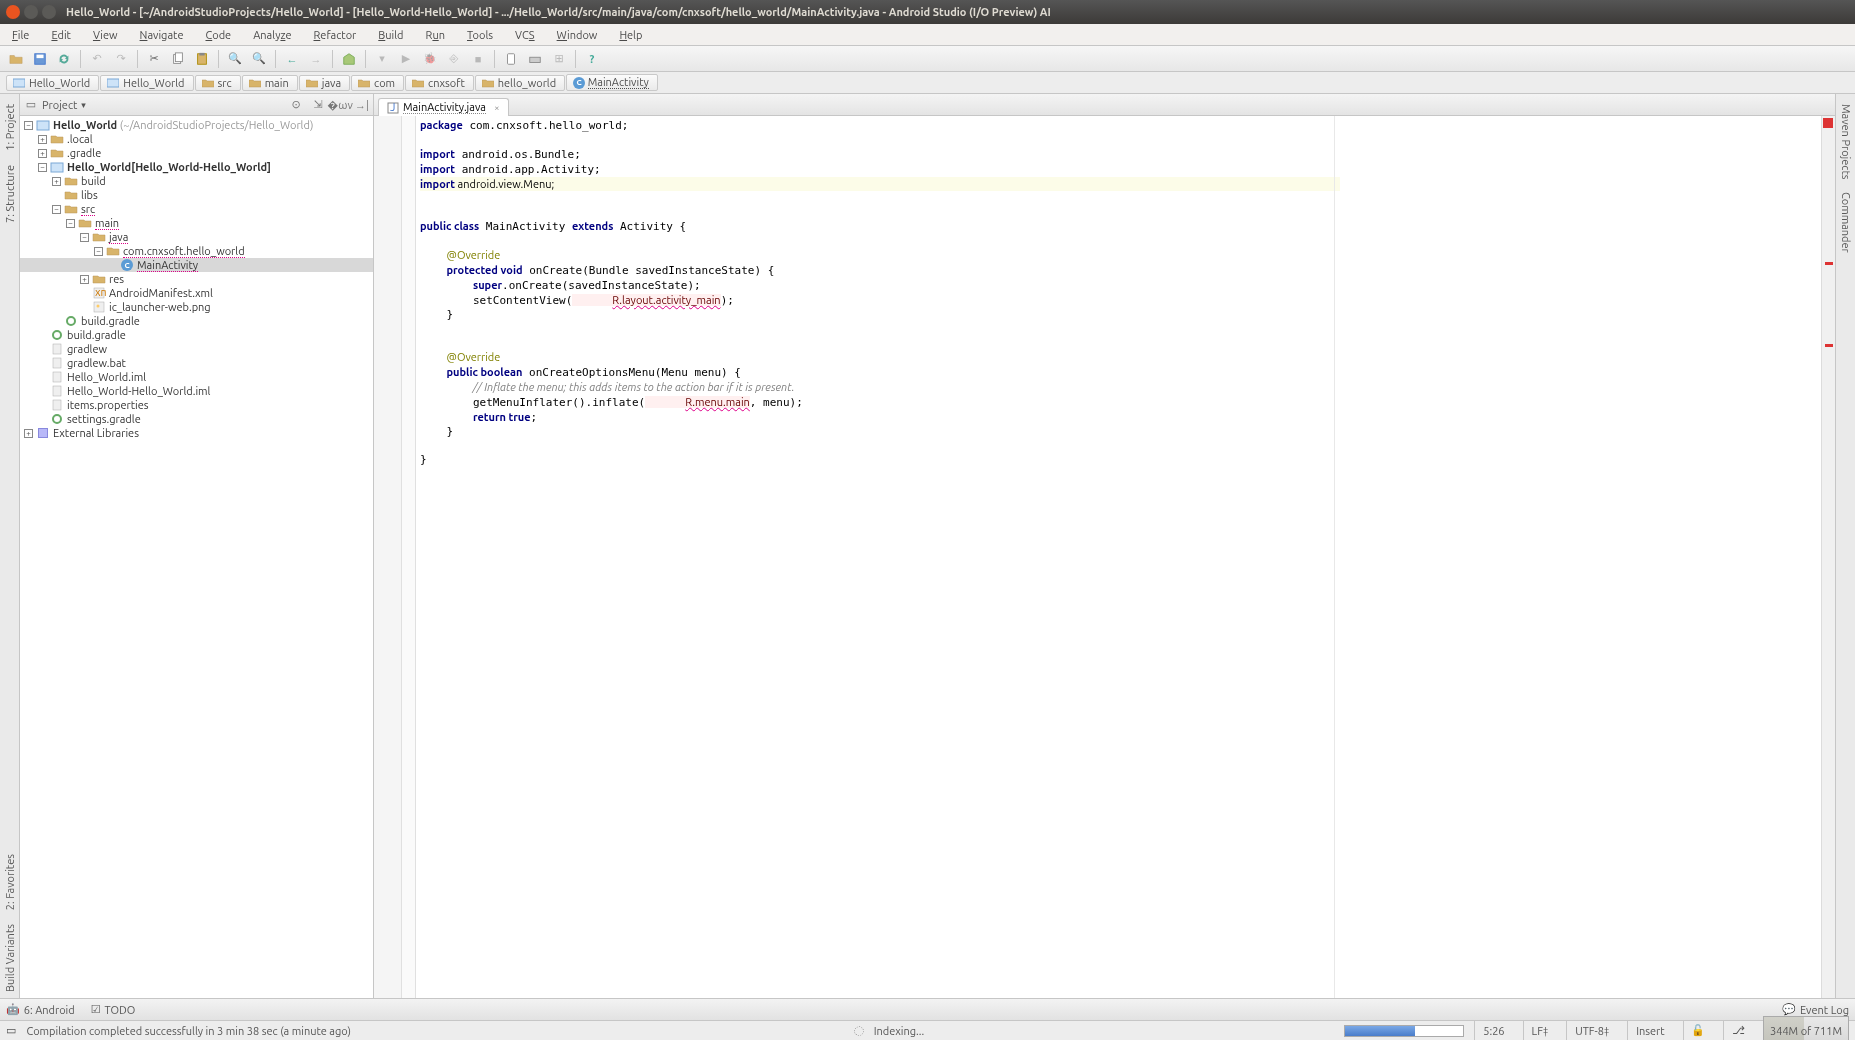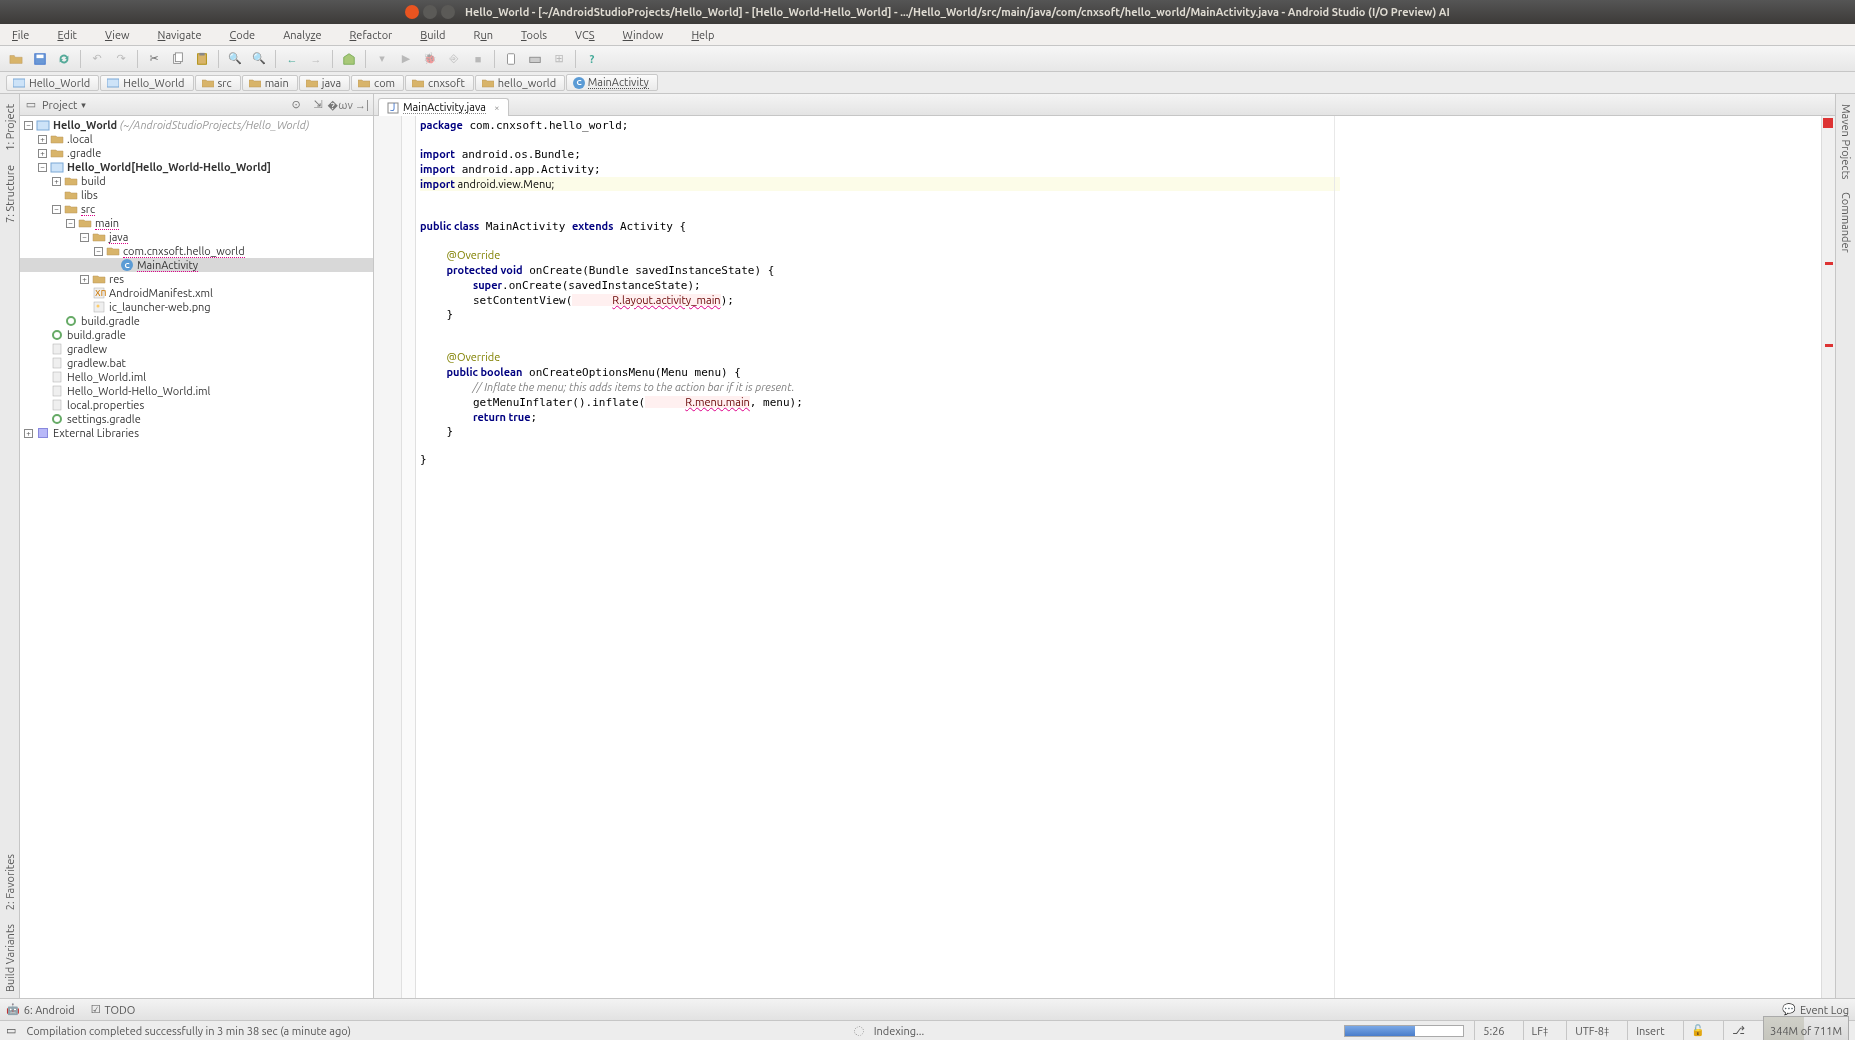--- a/index.html
+++ b/index.html
@@ -1,26 +1,26 @@
 <!DOCTYPE html>
 <html><head>
 <meta charset="utf-8">
 <style>
 * { margin: 0; padding: 0; box-sizing: border-box; font-family: "Ubuntu", "Segoe UI", Arial, sans-serif; font-size: 11px; }
 body { background: #ededed; height: 1040px; width: 1855px; overflow: hidden; display: flex; flex-direction: column; }
 
 
-.titlebar { background: linear-gradient(#555,#3c3a38); height: 24px; display: flex; align-items: center; color: #dfdbd2; padding: 0 6px; font-weight: bold; justify-content: center; }
+.titlebar { background: linear-gradient(#555,#3c3a38); height: 24px; display: flex; align-items: center; color: #dfdbd2; padding: 0 6px; font-weight: bold; }
 .titlebar .win-buttons { display: flex; gap: 4px; margin-right: 10px; }
 .titlebar .win-btn { width: 14px; height: 14px; border-radius: 50%; background: #5b5a57; }
 .titlebar .win-close { background: #e95420; }
 .titlebar .title-text { white-space: nowrap; overflow: hidden; }
 
 
-.menubar { background: #f2f0ee; height: 22px; display: flex; align-items: center; border-bottom: 1px solid #c6c6c6; padding: 0 6px; gap: 16px; }
+.menubar { background: #f2f0ee; height: 22px; display: flex; align-items: center; border-bottom: 1px solid #c6c6c6; padding: 0 6px; gap: 10px; }
 .menubar .menu-item { padding: 2px 6px; color: #4a4a4a; }
 .menubar .menu-item .ul { text-decoration: underline; }
 
 
 .toolbar { background: linear-gradient(#f6f6f6,#e7e7e7); height: 26px; border-bottom: 1px solid #c6c6c6; display: flex; align-items: center; padding: 0 6px; gap: 4px; }
 .tool-btn { width: 20px; height: 20px; display: flex; align-items: center; justify-content: center; color: #6b6b6b; border-radius: 2px; }
 .tool-sep { width: 1px; height: 18px; background: #c6c6c6; margin: 0 2px; }
 .tool-btn.disabled { opacity: 0.4; }
 .tool-btn svg { width: 14px; height: 14px; }
 
@@ -44,21 +44,21 @@
 .project-header .ph-right { margin-left: auto; display:flex; align-items:center; gap:8px; }
 .project-header .ph-ic { width:14px; height:14px; display:flex; align-items:center; justify-content:center; color:#777; }
 
 .tree { flex:1; overflow:auto; background:#fff; padding: 2px 0; }
 .tree-row { display:flex; align-items:center; height:14px; padding: 0 2px; color:#333; white-space:nowrap; }
 .tree-row .exp { width:9px; height:9px; border:1px solid #888; font-size:8px; line-height:7px; text-align:center; margin-right:3px; color:#555; background:#fefefe;}
 .tree-row .exp.none { border:none; background:none; }
 .tree-row .tic { width:14px; height:12px; margin-right:3px; display:flex; align-items:center; justify-content:center; }
 .tree-row .lbl { font-size:11px; }
 .tree-row .lbl.bold { font-weight:bold; }
-.tree-row .lbl.grey { color:#999;font-style:italic; }
+.tree-row .lbl.grey { color:#999; }
 .tree-row .lbl.us { border-bottom: 1px dotted #d08; }
 .tree-row.selected { background:#d8d8d8; }
 .indent0{padding-left:4px}.indent1{padding-left:18px}.indent2{padding-left:32px}.indent3{padding-left:46px}.indent4{padding-left:60px}.indent5{padding-left:74px}.indent6{padding-left:88px}
 
 
 .editor-area { flex:1; display:flex; flex-direction:column; background:#fff; min-width:0; }
 .editor-tabs { height:22px; background: linear-gradient(#f4f4f4,#e4e4e4); border-bottom:1px solid #c6c6c6; display:flex; align-items:flex-end; padding-left:4px; }
 .editor-tab { background:#fff; border:1px solid #c6c6c6; border-bottom:none; padding:2px 8px; display:flex; align-items:center; gap:4px; border-radius:3px 3px 0 0; position:relative; top:1px;}
 .editor-tab .tab-ic { width:12px;height:12px; display:flex; align-items:center; justify-content:center; }
 .editor-tab .close-x { color:#999; font-size:10px; margin-left:4px; }
@@ -459,21 +459,21 @@
           </span>
           <span class="lbl">Hello_World-Hello_World.iml</span>
         </div>
         <div class="tree-row indent1">
           <span class="exp none"></span>
           <span class="tic">
             <svg viewBox="0 0 14 12">
               <rect class="file-svg" x="3" y="1" width="8" height="10"></rect>
             </svg>
           </span>
-          <span class="lbl">local.properties</span>
+          <span class="lbl">items.properties</span>
         </div>
         <div class="tree-row indent1">
           <span class="exp none"></span>
           <span class="tic">
             <span class="green-dot"></span>
           </span>
           <span class="lbl">settings.gradle</span>
         </div>
         <div class="tree-row indent0">
           <span class="exp">+</span>

